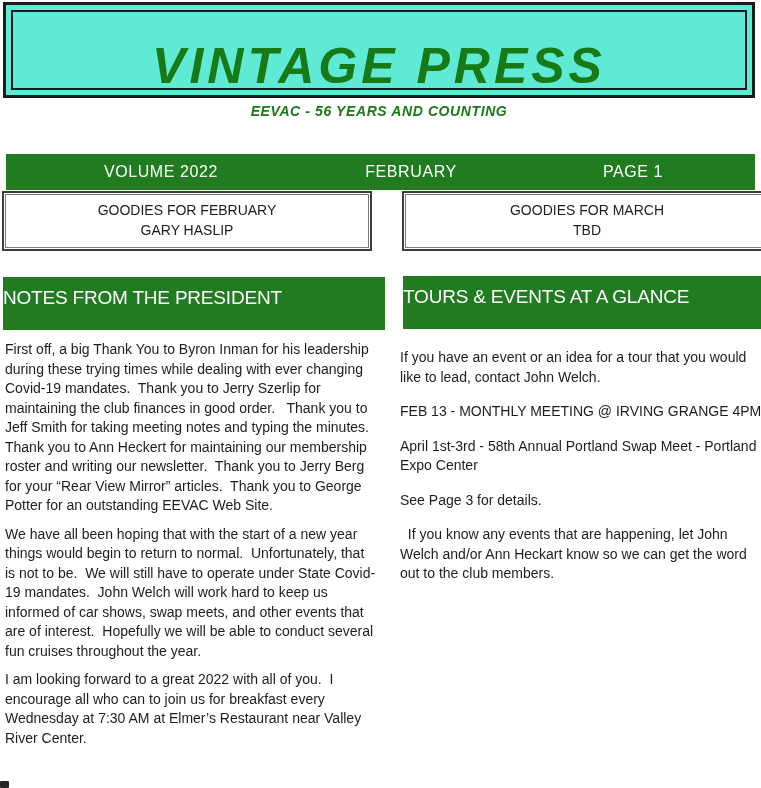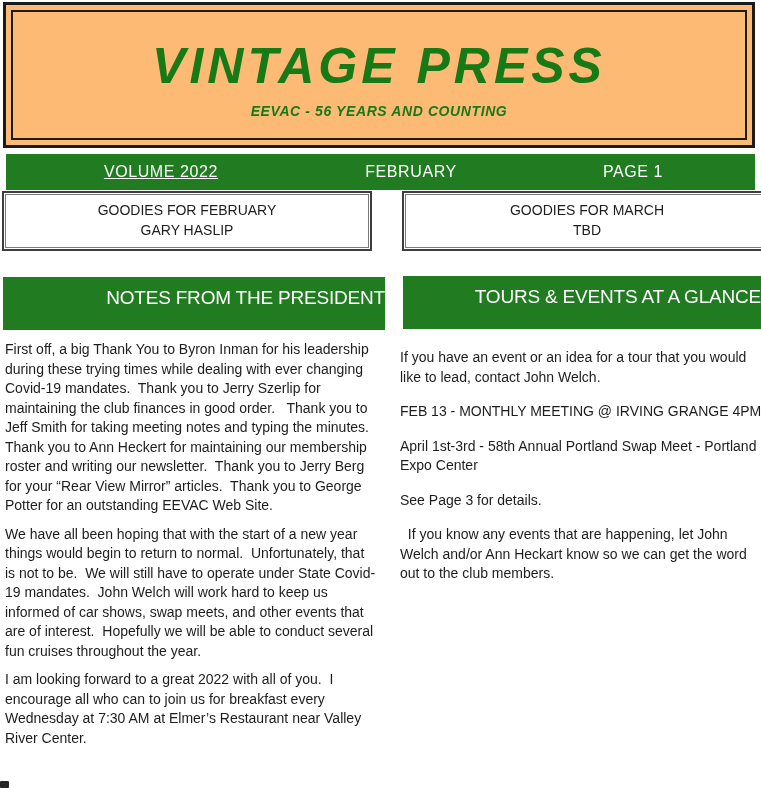--- a/index.html
+++ b/index.html
@@ -1,44 +1,44 @@
 <!DOCTYPE html>
 <html><head>
 <meta charset="utf-8">
 <style>
   html,body{margin:0;padding:0;background:#fff;}
   .page{
     position:relative;width:761px;height:788px;background:#ffffff;overflow:hidden;
     font-family:"Liberation Sans","DejaVu Sans",sans-serif;color:#1d1d1d;
   }
   
-  .masthead{position:absolute;left:3px;top:2px;width:752px;height:146px;
-    border:3px solid #1b1b1b;box-sizing:border-box;background:#fdba74;}
+  .masthead{position:absolute;left:3px;top:2px;width:752px;height:96px;
+    border:3px solid #1b1b1b;box-sizing:border-box;background:#5eead4;}
   .masthead-inner{position:absolute;inset:5px;border:2px solid #1b1b1b;text-align:center;}
   .masthead-title{margin:29px 0 0;font-size:50px;line-height:50px;font-weight:bold;
     font-style:italic;color:#177a17;letter-spacing:4px;white-space:nowrap;}
   .masthead-subtitle{margin:13px 0 0;font-size:14px;line-height:14px;font-weight:bold;
     font-style:italic;color:#177a17;letter-spacing:0.6px;}
   
   .info-bar{position:absolute;left:6px;top:154px;width:749px;height:36px;background:#217c21;}
   .info-item{position:absolute;top:0;height:36px;display:flex;align-items:center;
     justify-content:center;color:#ffffff;font-size:16px;letter-spacing:0.6px;}
-  .info-volume{left:50px;width:210px;text-decoration:underline;}
+  .info-volume{left:50px;width:210px;}
   .info-month{left:305px;width:200px;}
   .info-page{left:527px;width:200px;}
   
   .goodies{position:absolute;top:191px;height:60px;border:2px solid #3d3d3d;box-sizing:border-box;background:#fff;}
   .goodies-left{left:2px;width:370px;}
   .goodies-right{left:402px;width:370px;}
   .goodies-inner{position:absolute;inset:1px;border:1px solid #7a7a7a;text-align:center;
     font-size:14px;padding-top:5px;box-sizing:border-box;}
   .goodies-inner p{margin:0;line-height:20px;white-space:pre;}
   
   .section-head{position:absolute;height:53px;background:#217c21;color:#ffffff;
-    font-size:19px;letter-spacing:-0.2px;text-align:right;padding-top:10px;box-sizing:border-box;}
+    font-size:19px;letter-spacing:-0.2px;text-align:left;padding-top:10px;box-sizing:border-box;}
   .section-head-left{left:3px;top:277px;width:382px;}
   .section-head-right{left:403px;top:276px;width:370px;padding-right:12px;}
   
   .col{position:absolute;font-size:14px;}
   .col p{margin:0 0 9px;line-height:19.5px;white-space:pre;}
   .col-left{left:5px;top:340px;width:380px;}
   .col-right{left:390px;top:348px;width:356px;margin-left:10px;}
   .col-right p{margin-bottom:15px;}
   
   .artifact{position:absolute;left:0;top:781px;width:9px;height:7px;background:#252525;border-radius:1px;}

